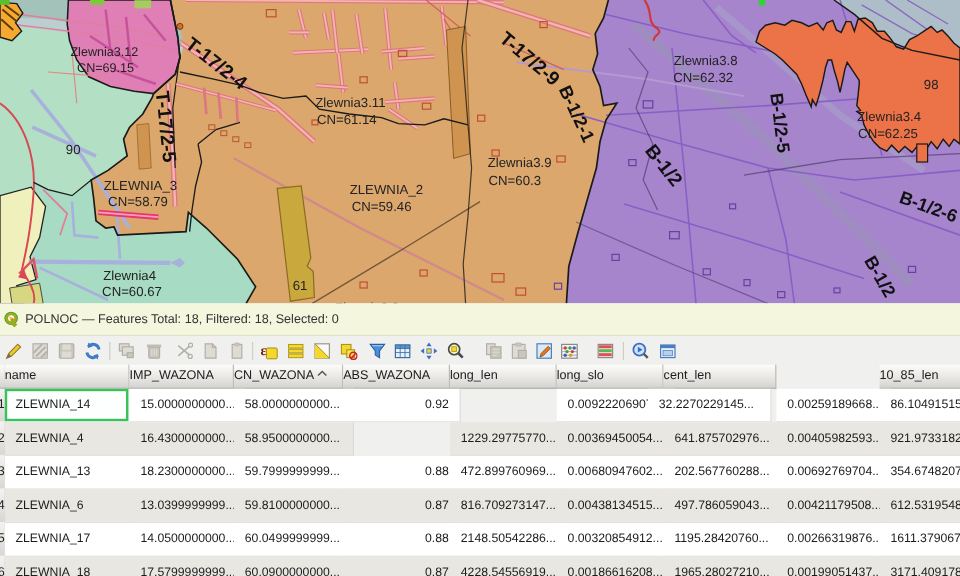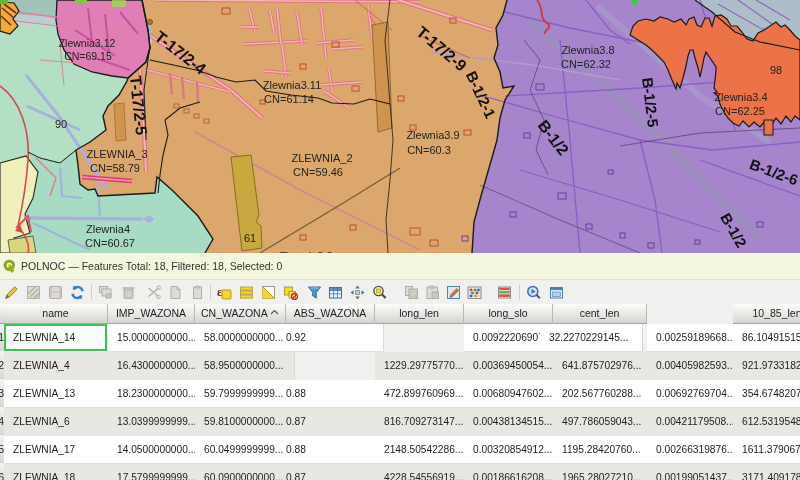--- a/index.html
+++ b/index.html
@@ -4,29 +4,29 @@
 font-family:"Liberation Sans",sans-serif}
 #map{position:absolute;left:0;top:0;width:800px;height:253px}
 #panel{position:absolute;left:0;top:253px;width:800px;height:227px;background:#f0f0ef}
 #titlebar{position:absolute;left:0;top:0;width:800px;height:26px;background:#f4f6de;border-bottom:1px solid #dde5cc}
 #titlebar .txt{position:absolute;left:21px;top:7px;font-size:10.5px;color:#333}
 #qlogo{position:absolute;left:3px;top:6px;width:14px;height:14px}
 #toolbar{position:absolute;left:0;top:27px;width:800px;height:24px}
 .ic{position:absolute;top:5px;width:15px;height:15px}
 .sep{position:absolute;top:5px;width:1px;height:15px;background:#cfcdc6}
 #tbl{position:absolute;left:0;top:51px;width:800px;height:176px;font-size:10.5px;color:#1c1c1c}
-.hdr{position:absolute;top:0;height:19px;background:linear-gradient(#fcfcfb,#e3e1de 70%,#d5d3cf);border-right:1px solid #bdbbb7;border-bottom:1px solid #a8a6a2;text-align:center;line-height:19px;overflow:hidden}
+.hdr{position:absolute;top:0;height:19px;background:linear-gradient(#fcfcfb,#e3e1de 70%,#d5d3cf);border-right:1px solid #bdbbb7;border-bottom:1px solid #a8a6a2;line-height:19px;overflow:hidden}
 .rnh{position:absolute;left:0;top:0;width:4px;height:19px;background:linear-gradient(#fcfcfb,#d5d3cf);border-right:1px solid #bdbbb7;border-bottom:1px solid #a8a6a2}
 .row{position:absolute;left:0;width:800px;height:28px}
 .row.alt .c{background:#e9e7e2}
 .row .c{position:absolute;top:0;height:27.2px;background:#fff;border-right:1px solid #dcdad6;border-bottom:1px solid #e4e2de;line-height:27px;white-space:nowrap;overflow:hidden;font-size:10.2px}
 .rn{position:absolute;left:0;top:0;width:4px;height:27.2px;background:linear-gradient(#f3f2f0,#d9d7d3);border-right:1px solid #b5b3af;overflow:hidden}
 .rn span{position:absolute;left:-6px;top:0;width:10px;text-align:right;line-height:27px;font-size:10.5px;color:#222}
 .num{text-align:left;padding-left:9px}
-.rgt{text-align:left;padding-right:9px}
+.rgt{text-align:right;padding-right:9px}
 .nm{padding-left:9px}
 #selcell{position:absolute;left:4px;top:0;width:103px;height:27px;border:2px solid #39c25b;background:#fdfefe;line-height:24px;padding-left:7px;box-sizing:border-box;font-size:10.2px}
 </style></head>
 <body>
 <svg id="map" viewBox="0 0 800 253" preserveAspectRatio="none">
 <rect x="0" y="0" width="800" height="253" fill="#b3dfc4"></rect>
 <path d="M507,0 L503,15 496,28 498,45 494,58 500,72 503,88 514,86 505,100 500,118 497,140 489,168 481,196 474,222 472,253 L800,253 800,0 Z" fill="#a685cd"></path>
 <path d="M142,0 L148,30 150,48 146,62 128,78 127,81 119,95 108,106 103,116 106,130 90,142 76,150 78,165 80,184 88,190 95,189 98,196 155,193 157,177 172,190 198,216 213,239 205,253 L472,253 474,222 481,196 489,168 497,140 500,118 505,100 514,86 503,88 500,72 494,58 498,45 496,28 503,15 507,0 Z" fill="#dba76c"></path>
 <path d="M28,152 L40,158 60,163 76,150 78,165 80,184 88,190 95,189 98,196 155,193 157,177 172,190 198,216 213,239 205,253 L30,253 24,230 28,200 Z" fill="#a8dbc4"></path>
 <path d="M0,163 L26,156 38,172 33,198 25,214 30,233 14,238 20,253 0,253 Z" fill="#eff0bc" stroke="#222" stroke-width="1.1"></path>

